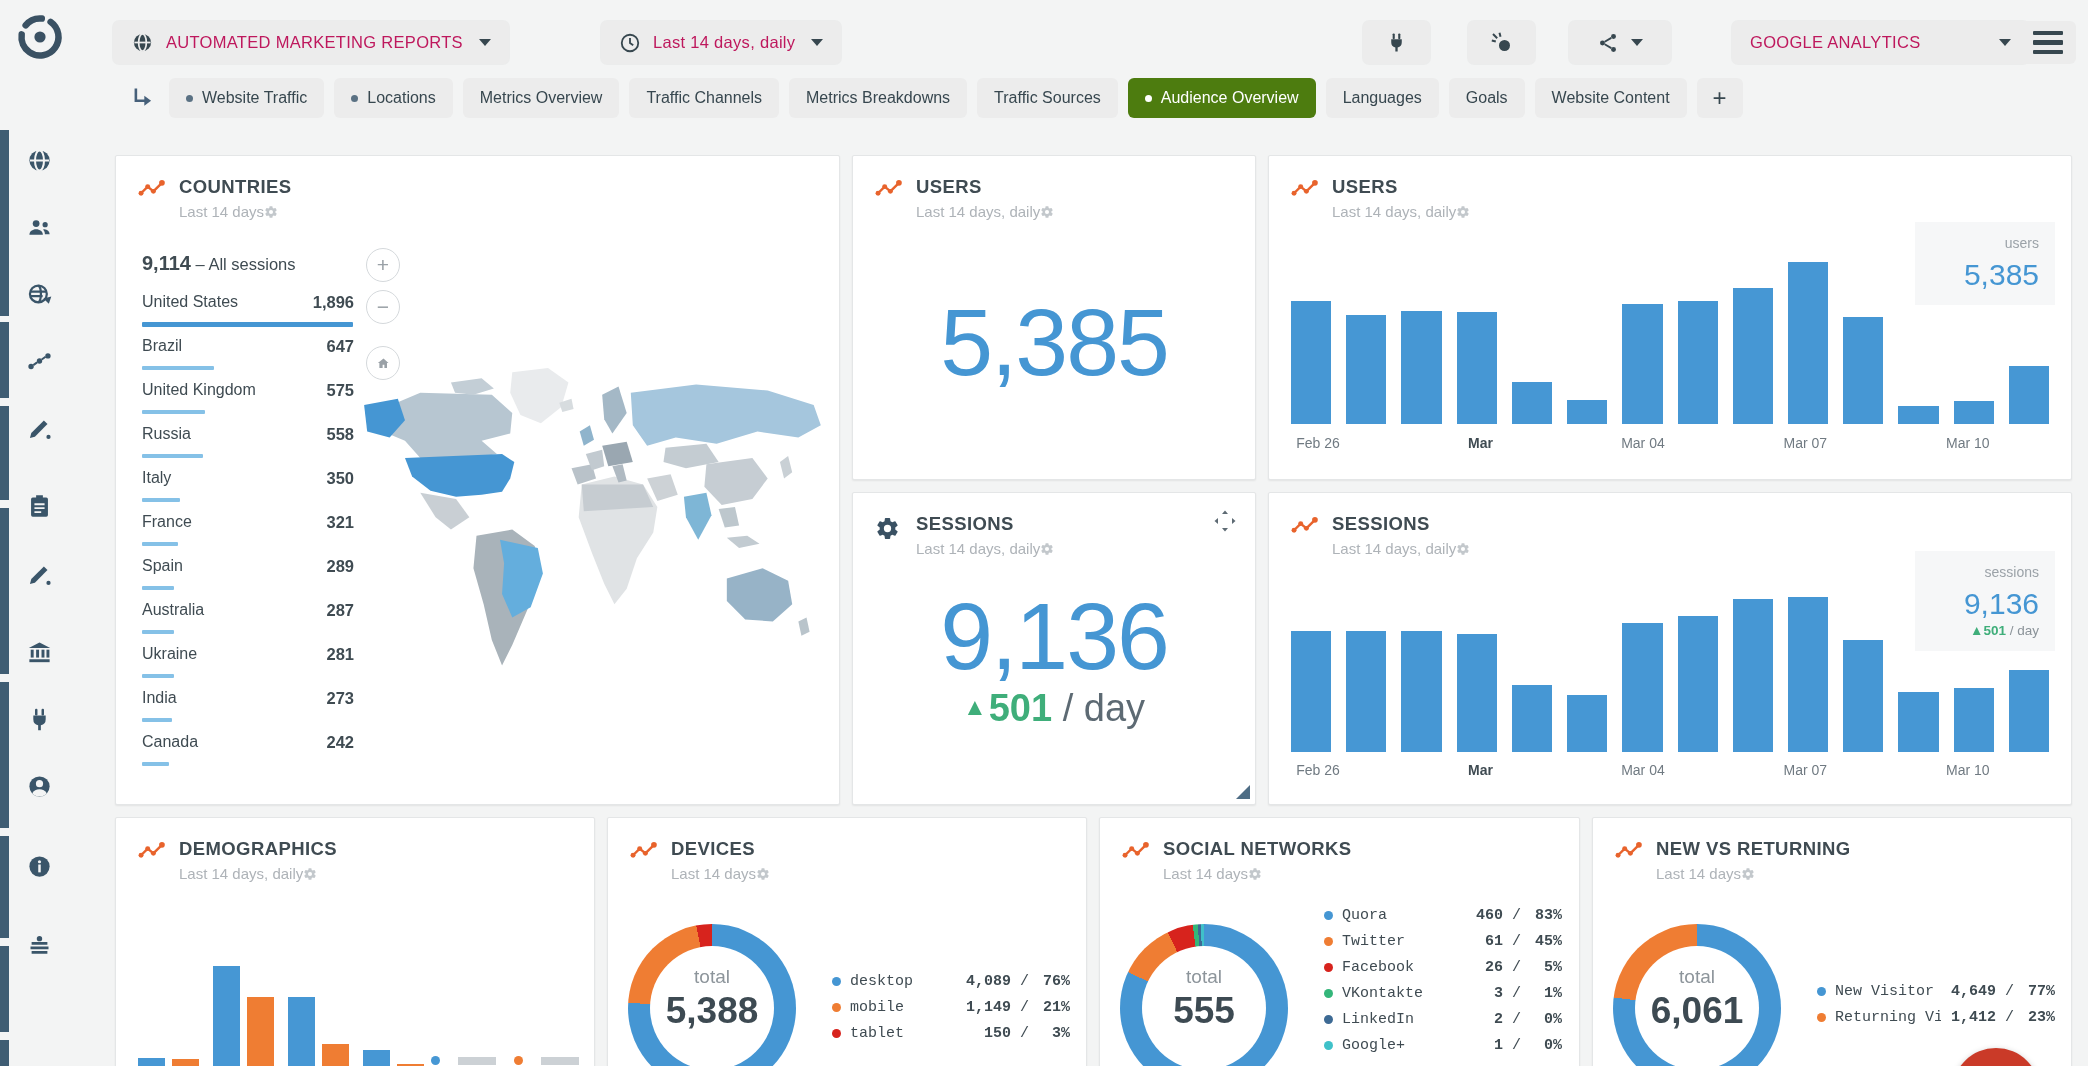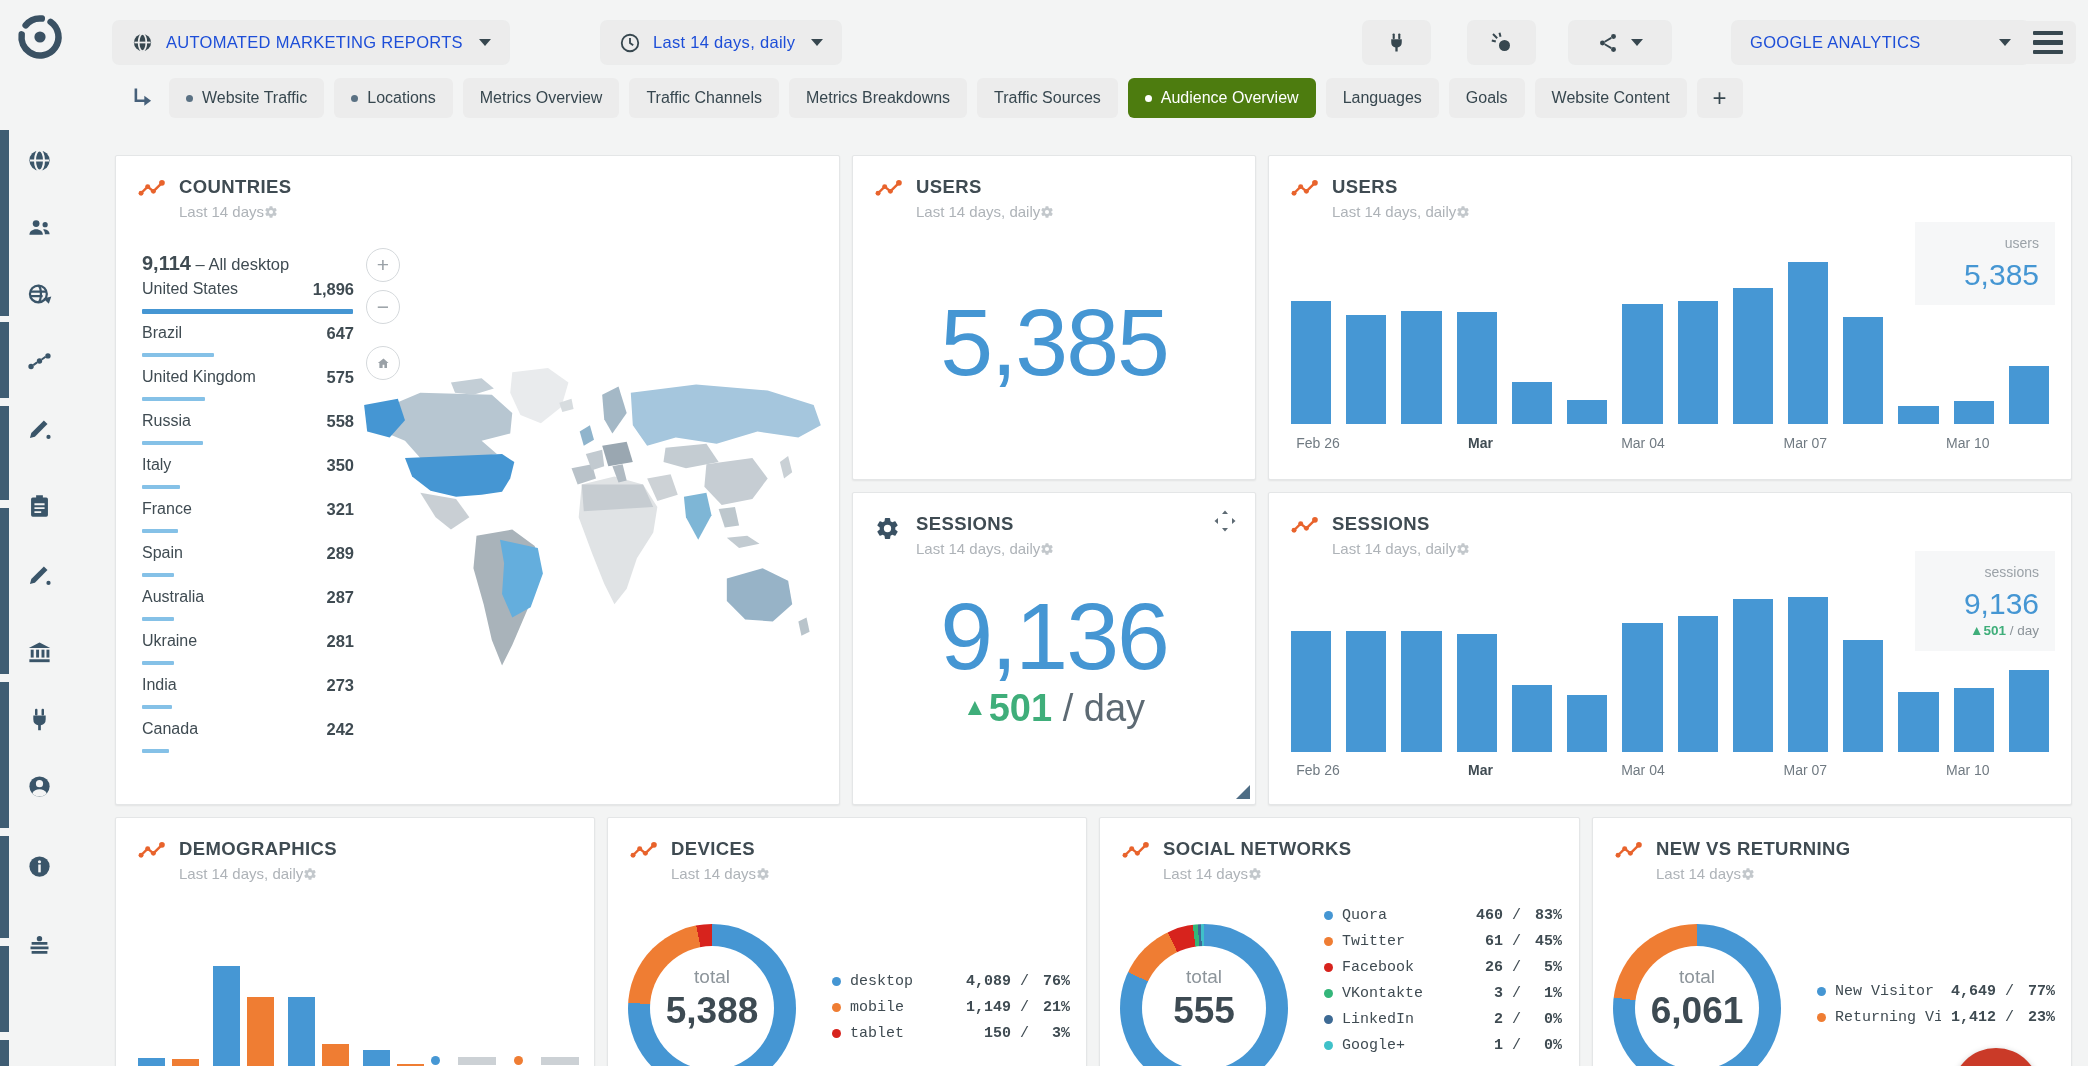--- a/index.html
+++ b/index.html
@@ -10,21 +10,21 @@
   
   .rail-seg{position:absolute;left:0;width:9px;background:#3f5d73;}
   .sidebar{position:absolute;left:9px;top:130px;width:100px;height:936px;}
   .side-item{position:absolute;left:17px;width:34px;height:34px;color:#3a5569;cursor:pointer;}
   .side-item svg{width:27px;height:27px;}
 
   
   .logo{position:absolute;left:16px;top:13px;width:48px;height:48px;}
   .pill{position:absolute;top:21px;height:43px;background:#ececec;border-radius:6px;
         display:flex;align-items:center;gap:12px;padding:0 18px;box-sizing:border-box;
-        color:#1d4ed8;cursor:pointer;box-shadow:0 0 0 1px rgba(0,0,0,0.03);}
+        color:#be185d;cursor:pointer;box-shadow:0 0 0 1px rgba(0,0,0,0.03);}
   .pill-label{font-size:16.5px;font-weight:500;letter-spacing:.3px;white-space:nowrap;}
   .caret{width:0;height:0;border-left:6px solid transparent;border-right:6px solid transparent;
          border-top:7px solid #37474f;margin-left:4px;}
   .iconbtn{justify-content:center;padding:0;}
   .burger{position:absolute;left:2020px;top:21px;width:56px;height:43px;background:#ececec;
           border:none;border-radius:6px;display:flex;flex-direction:column;justify-content:center;
           align-items:center;gap:5px;cursor:pointer;}
   .burger span{display:block;width:30px;height:4.5px;background:#37474f;border-radius:1px;}
 
   
@@ -43,21 +43,21 @@
         box-shadow:0 1px 2px rgba(0,0,0,.07);box-sizing:border-box;}
   .whead{display:flex;gap:13px;padding:20px 22px 0 22px;}
   .wicon{margin-top:3px;flex:0 0 28px;}
   .whead h3{margin:0;font-size:18.5px;font-weight:600;letter-spacing:.4px;color:#3f4b52;}
   .wsub{margin-top:5px;font-size:15px;color:#aeb3b8;display:flex;align-items:center;gap:0;}
   .gear-s{display:flex;color:#c3c8cc;}
 
   
   .c-total{position:absolute;left:26px;top:96px;font-size:16.5px;color:#3f4b52;}
   .c-total b{font-size:20px;font-weight:700;}
-  #country-rows{position:absolute;left:26px;top:124px;width:212px;}
+  #country-rows{position:absolute;left:26px;top:137px;width:212px;}
   .crow{position:relative;height:44px;}
   .crow .cname{font-size:16px;color:#3f4b52;}
   .crow .cval{position:absolute;right:0;top:0;font-size:16.5px;font-weight:600;color:#3f4b52;}
   .crow .cbar{position:absolute;left:0;top:29px;height:4px;background:#85c1e7;border-radius:1px;}
   .crow.hl .cbar{height:5px;background:#4596d3;}
   .map-ctrl{position:absolute;left:250px;width:34px;height:34px;border-radius:50%;
             border:1.5px solid #d5d9dc;background:#fff;color:#9aa1a7;display:flex;
             align-items:center;justify-content:center;font-size:21px;cursor:pointer;box-sizing:border-box;}
   .worldmap{position:absolute;left:243px;top:208px;width:470px;height:325px;}
 
@@ -362,21 +362,21 @@
           <span class="gear-s">
             <svg viewBox="0 0 24 24" width="14" height="14">
                 <path fill="currentColor" d="M19.43 12.98c.04-.32.07-.64.07-.98s-.03-.66-.07-.98l2.11-1.65a.5.5 0 0 0 .12-.64l-2-3.46a.5.5 0 0 0-.61-.22l-2.49 1a7.03 7.03 0 0 0-1.69-.98l-.38-2.65A.49.49 0 0 0 14 2h-4a.49.49 0 0 0-.49.42l-.38 2.65c-.61.25-1.17.59-1.69.98l-2.49-1a.5.5 0 0 0-.61.22l-2 3.46a.5.5 0 0 0 .12.64l2.11 1.65c-.04.32-.07.65-.07.98s.03.66.07.98l-2.11 1.65a.5.5 0 0 0-.12.64l2 3.46c.12.22.39.3.61.22l2.49-1c.52.39 1.08.73 1.69.98l.38 2.65c.05.24.25.42.49.42h4c.24 0 .44-.18.49-.42l.38-2.65c.61-.25 1.17-.59 1.69-.98l2.49 1c.22.08.49 0 .61-.22l2-3.46a.5.5 0 0 0-.12-.64zM12 15.5a3.5 3.5 0 1 1 0-7 3.5 3.5 0 0 1 0 7z"></path>
               </svg>
           </span>
         </div>
       </div>
     </header>
     <div class="c-total">
       <b>9,114</b> <span>–</span>
-      <span>All desktop</span>
+      <span>All sessions</span>
     </div>
     <div id="country-rows">
         <div class="crow hl"><span class="cname">United States</span><span class="cval">1,896</span><span class="cbar" style="width: 211px;"></span></div>
         <div class="crow"><span class="cname">Brazil</span><span class="cval">647</span><span class="cbar" style="width: 72px;"></span></div>
         <div class="crow"><span class="cname">United Kingdom</span><span class="cval">575</span><span class="cbar" style="width: 63px;"></span></div>
         <div class="crow"><span class="cname">Russia</span><span class="cval">558</span><span class="cbar" style="width: 61px;"></span></div>
         <div class="crow"><span class="cname">Italy</span><span class="cval">350</span><span class="cbar" style="width: 38px;"></span></div>
         <div class="crow"><span class="cname">France</span><span class="cval">321</span><span class="cbar" style="width: 36px;"></span></div>
         <div class="crow"><span class="cname">Spain</span><span class="cval">289</span><span class="cbar" style="width: 32px;"></span></div>
         <div class="crow"><span class="cname">Australia</span><span class="cval">287</span><span class="cbar" style="width: 32px;"></span></div>

